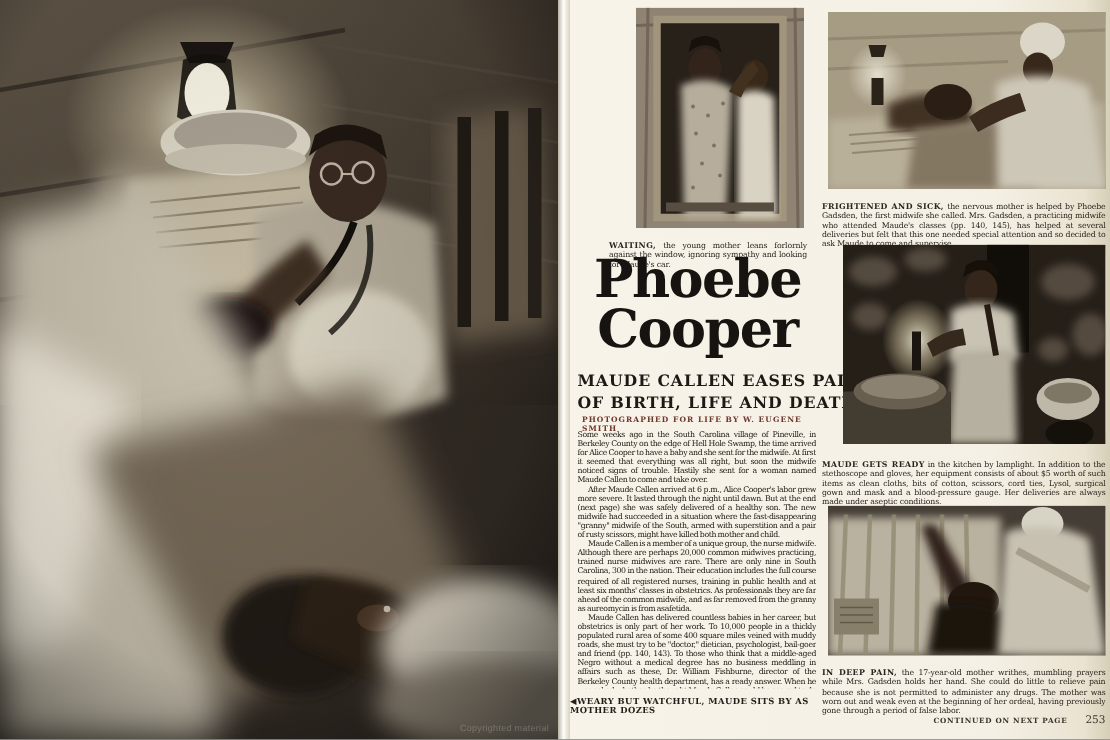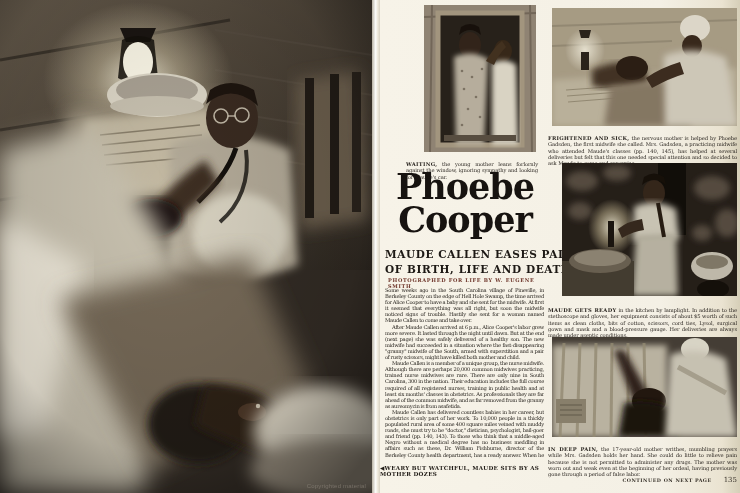--- a/index.html
+++ b/index.html
@@ -302,16 +302,16 @@
         <ellipse cx="143" cy="12" rx="14" ry="11" fill="#efeadb"></ellipse>
         <path d="M118,18 q28,-10 56,4 l11,78 l-72,0 z" fill="#dbd5c5" filter="url(#pb)"></path>
         <path d="M126,30 l48,26" stroke="#b2aa97" stroke-width="5" opacity=".9"></path>
         <rect width="185" height="100" fill="#17110c" opacity=".1"></rect>
       </svg>
     </div>
     <p class="cap" style="left:168px;top:441px;width:189px;"><b>IN DEEP PAIN,</b><span> the 17-year-old mother writhes, mumbling prayers while Mrs. Gadsden holds her hand. She could do little to relieve pain because she is not permitted to administer any drugs. The mother was worn out and weak even at the beginning of her ordeal, having previously gone through a period of false labor.</span></p>
 
     <div id="footer">
       <span id="continued">CONTINUED ON NEXT PAGE</span>
-      <span id="pagenum">135</span>
+      <span id="pagenum">253</span>
     </div>
   </div>
 </div>
 
 </body></html>

